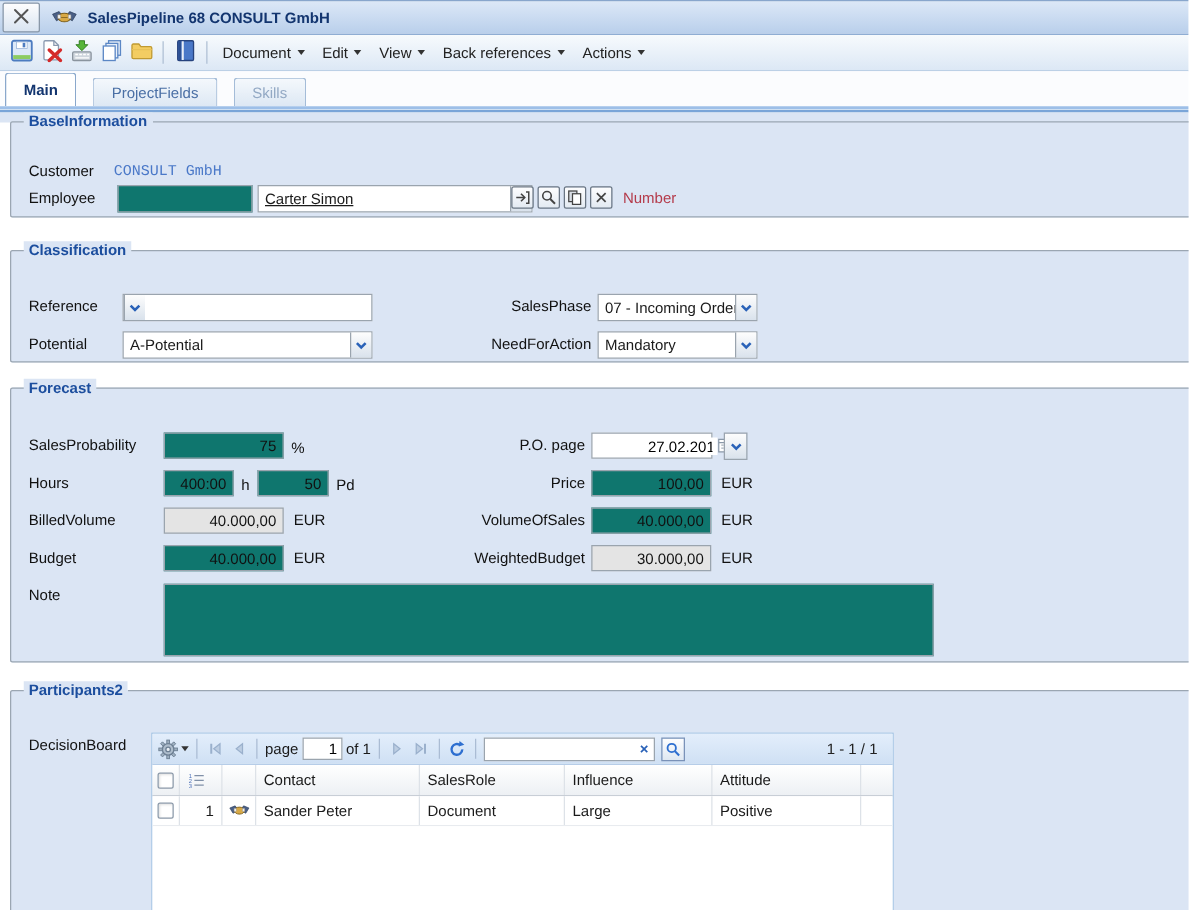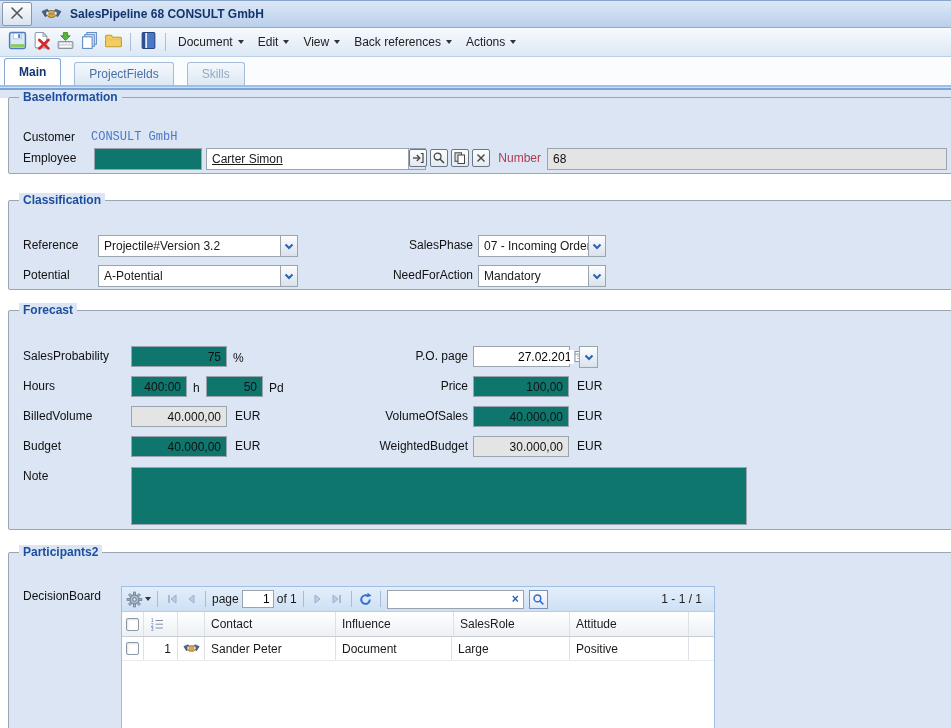--- a/index.html
+++ b/index.html
@@ -241,28 +241,26 @@
           <rect x="5" y="4" width="6.5" height="8.5" fill="#fff" stroke="#444" stroke-width="1"></rect>
         </svg>
       </span>
       <span class="ibtn">
         <svg width="14" height="14" viewBox="0 0 14 14">
           <path d="M3.5 3.5 L10.5 10.5 M10.5 3.5 L3.5 10.5" stroke="#444" stroke-width="1.4"></path>
         </svg>
       </span>
     </div>
     <div class="abs red rlbl" style="left:440px; top:47px; width:92px;">Number</div>
-    <input class="abs tinput ro" style="left: 538px; top: 44px; width: 400px;" readonly="" value="68">
   </fieldset>
 
   <fieldset class="fs" style="top:193px; height:97px;">
     <legend>Classification</legend>
     <div class="abs lbl" style="left:14px; top:31px;">Reference</div>
     <div class="abs combo" style="left:89px; top:28px; width:200px;">
-      <span class="combo-text">Projectile#Version 3.2</span>
       <span class="combo-btn">
         <svg width="10" height="7" viewBox="0 0 10 7">
             <path d="M1.5 1.5 L5 5 L8.5 1.5" fill="none" stroke="#2a62b8" stroke-width="2"></path>
           </svg>
       </span>
     </div>
     <div class="abs lbl rlbl" style="left:290px; top:31px; width:174px;">SalesPhase</div>
     <div class="abs combo" style="left:469px; top:28px; width:128px;">
       <span class="combo-text">07 - Incoming Order</span>
       <span class="combo-btn">
@@ -422,22 +420,22 @@
         <div class="gc c2" style="justify-content:flex-start;">
           <svg width="14" height="13" viewBox="0 0 14 13">
             <path d="M5.5 2.5 h7.5 M5.5 6.2 h7.5 M5.5 10 h7.5" stroke="#8090a8"></path>
             <text x="1" y="4.4" font-size="4.6" fill="#4a6fb8" font-family="'Liberation Sans',sans-serif">1</text>
             <text x="1" y="8.6" font-size="4.6" fill="#4a6fb8" font-family="'Liberation Sans',sans-serif">2</text>
             <text x="1" y="12.8" font-size="4.6" fill="#4a6fb8" font-family="'Liberation Sans',sans-serif">3</text>
           </svg>
         </div>
         <div class="gc c3"></div>
         <div class="gc c4">Contact</div>
+        <div class="gc c5">SalesRole</div>
         <div class="gc c6">Influence</div>
-        <div class="gc c5">SalesRole</div>
         <div class="gc c7">Attitude</div>
         <div class="gc cfill"></div>
       </div>
 
       <div class="grow">
         <div class="gc c1">
           <span class="cb"></span>
         </div>
         <div class="gc c2">1</div>
         <div class="gc c3">

